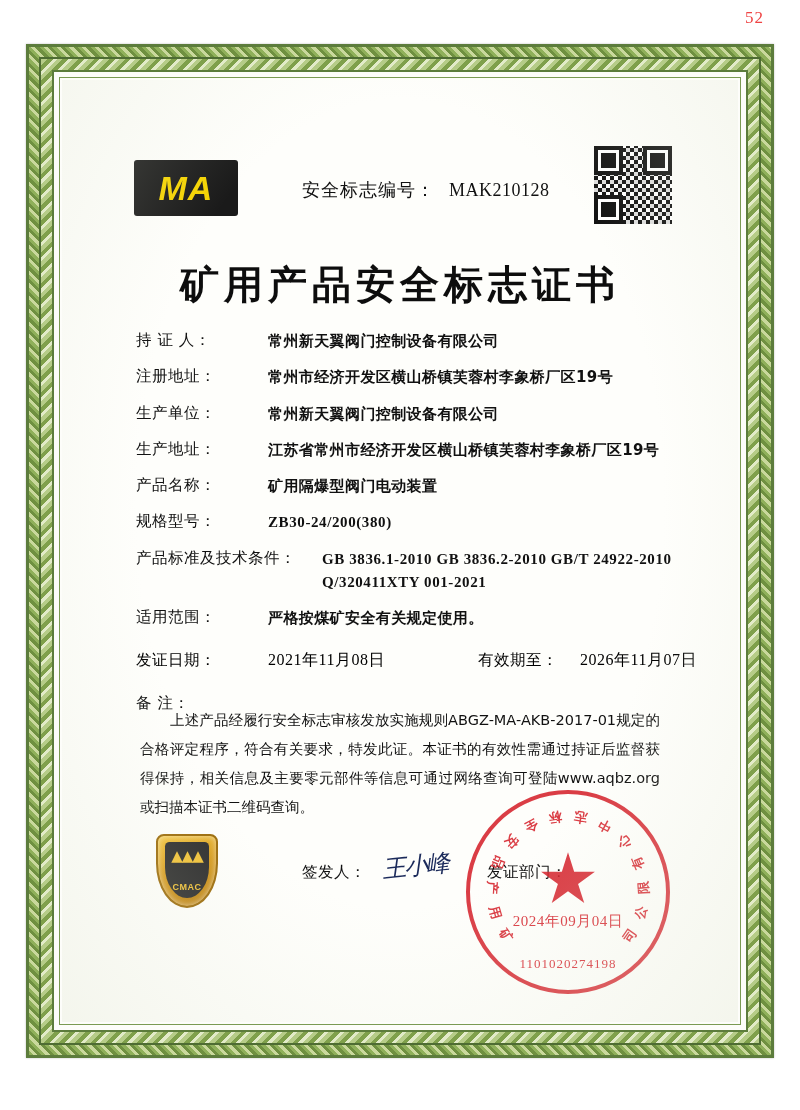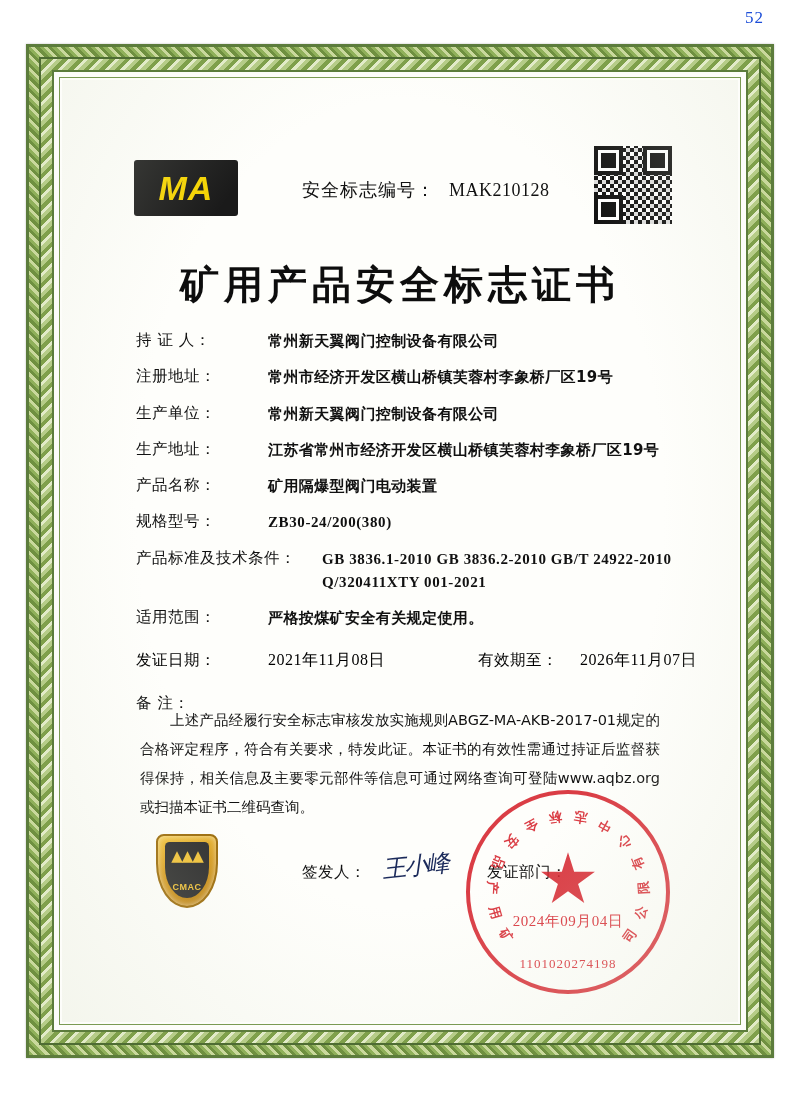--- a/index.html
+++ b/index.html
@@ -15,21 +15,21 @@
     overflow: hidden;
   }
 
   
   .page-number {
     position: absolute;
     top: 8px;
     right: 36px;
     font-family: "Liberation Serif", serif;
     font-size: 17px;
-    color: #1d4ed8;
+    color: #ef4444;
     letter-spacing: 1px;
   }
 
   
   .certificate {
     position: absolute;
     left: 26px;
     top: 44px;
     width: 748px;
     height: 1014px;

